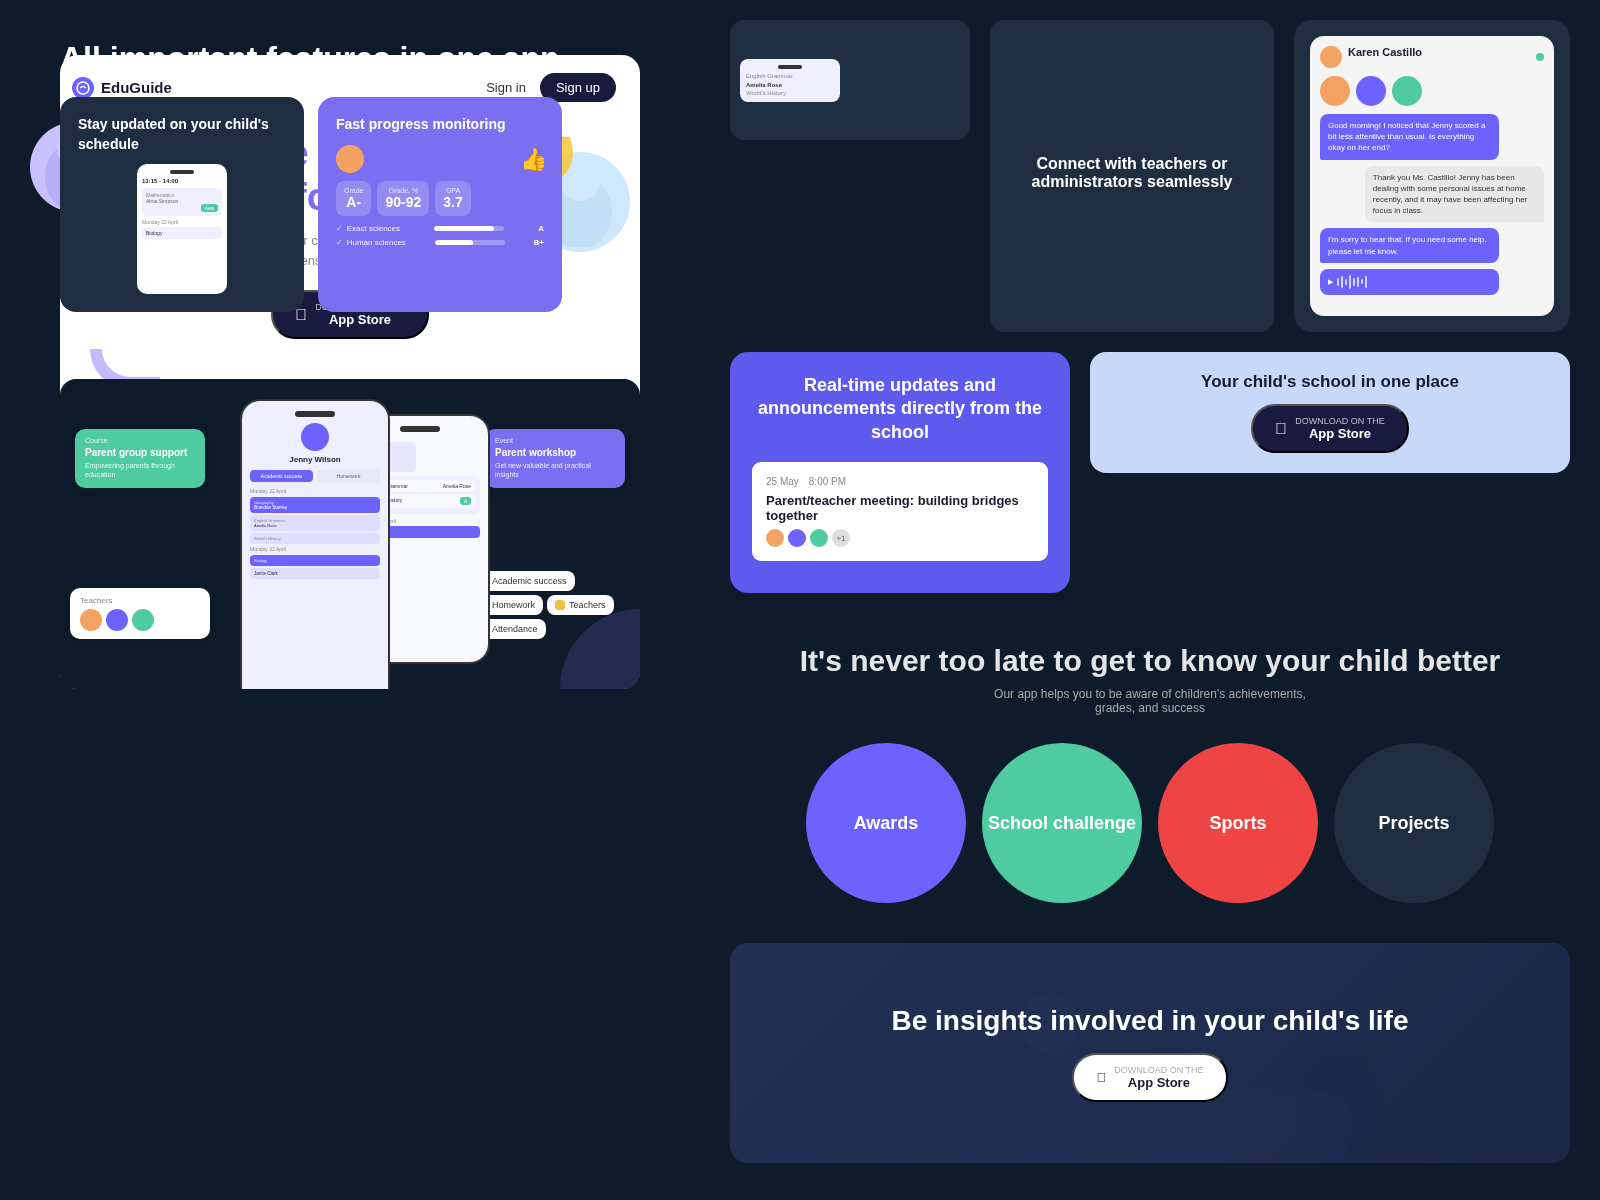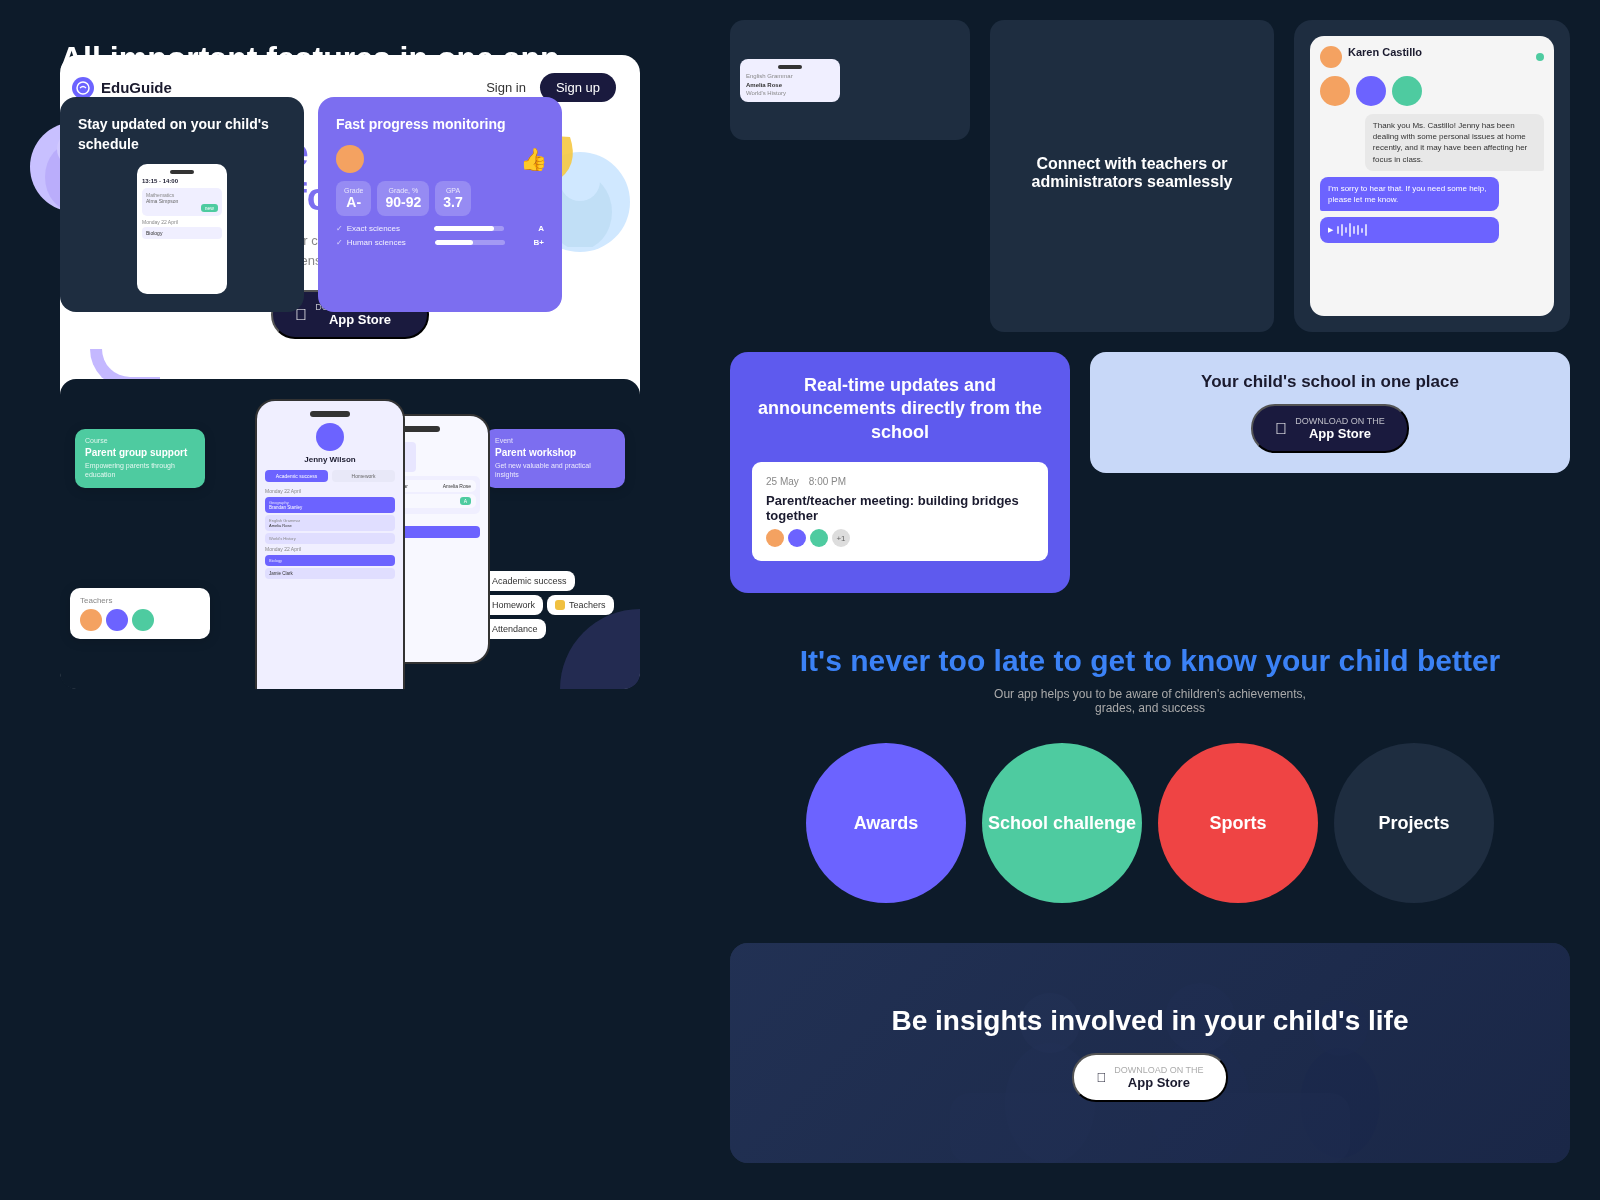--- a/index.html
+++ b/index.html
@@ -190,21 +190,20 @@
       background: #fff;
       border: 2px solid #333;
       overflow: hidden;
     }
     .phone-main {
       width: 150px;
       height: 312px;
       left: 180px;
       top: 20px;
       z-index: 3;
-      margin-left: 15px;
     }
     .phone-back {
       width: 140px;
       height: 250px;
       left: 290px;
       top: 35px;
       z-index: 2;
     }
     .phone-screen {
       background: #f0efff;
@@ -768,21 +767,21 @@
     }
 
     
     .middle-section {
       text-align: center;
       padding: 30px 20px 20px;
     }
     .middle-title {
       font-size: 30px;
       font-weight: 800;
-      color: #3b82f6;
+      color: #e5e5e5;
       margin-bottom: 8px;
       line-height: 1.2;
     }
     .middle-sub {
       font-size: 12px;
       color: #aaa;
       max-width: 340px;
       margin: 0 auto 28px;
     }
     .circles-row {
@@ -1130,20 +1129,21 @@
             <div style="width:22px;height:22px;border-radius:50%;background:#f4a261"></div>
             <span class="chat-person">Karen Castillo</span>
           </div>
           <div class="chat-status"></div>
         </div>
         <div class="chat-avatars-row">
           <div class="chat-av"></div>
           <div class="chat-av"></div>
           <div class="chat-av"></div>
         </div>
+        <div class="chat-msg">Good morning! I noticed that Jenny scored a bit less attentive than usual. Is everything okay on her end?</div>
         <div class="chat-msg-reply">Thank you Ms. Castillo! Jenny has been dealing with some personal issues at home recently, and it may have been affecting her focus in class.</div>
         <div class="chat-msg">I'm sorry to hear that. If you need some help, please let me know.</div>
         <div class="chat-msg-audio">
           <span>▶</span>
           <div class="audio-wave">
             <div class="audio-bar" style="height:8px"></div>
             <div class="audio-bar" style="height:12px"></div>
             <div class="audio-bar" style="height:6px"></div>
             <div class="audio-bar" style="height:14px"></div>
             <div class="audio-bar" style="height:8px"></div>

